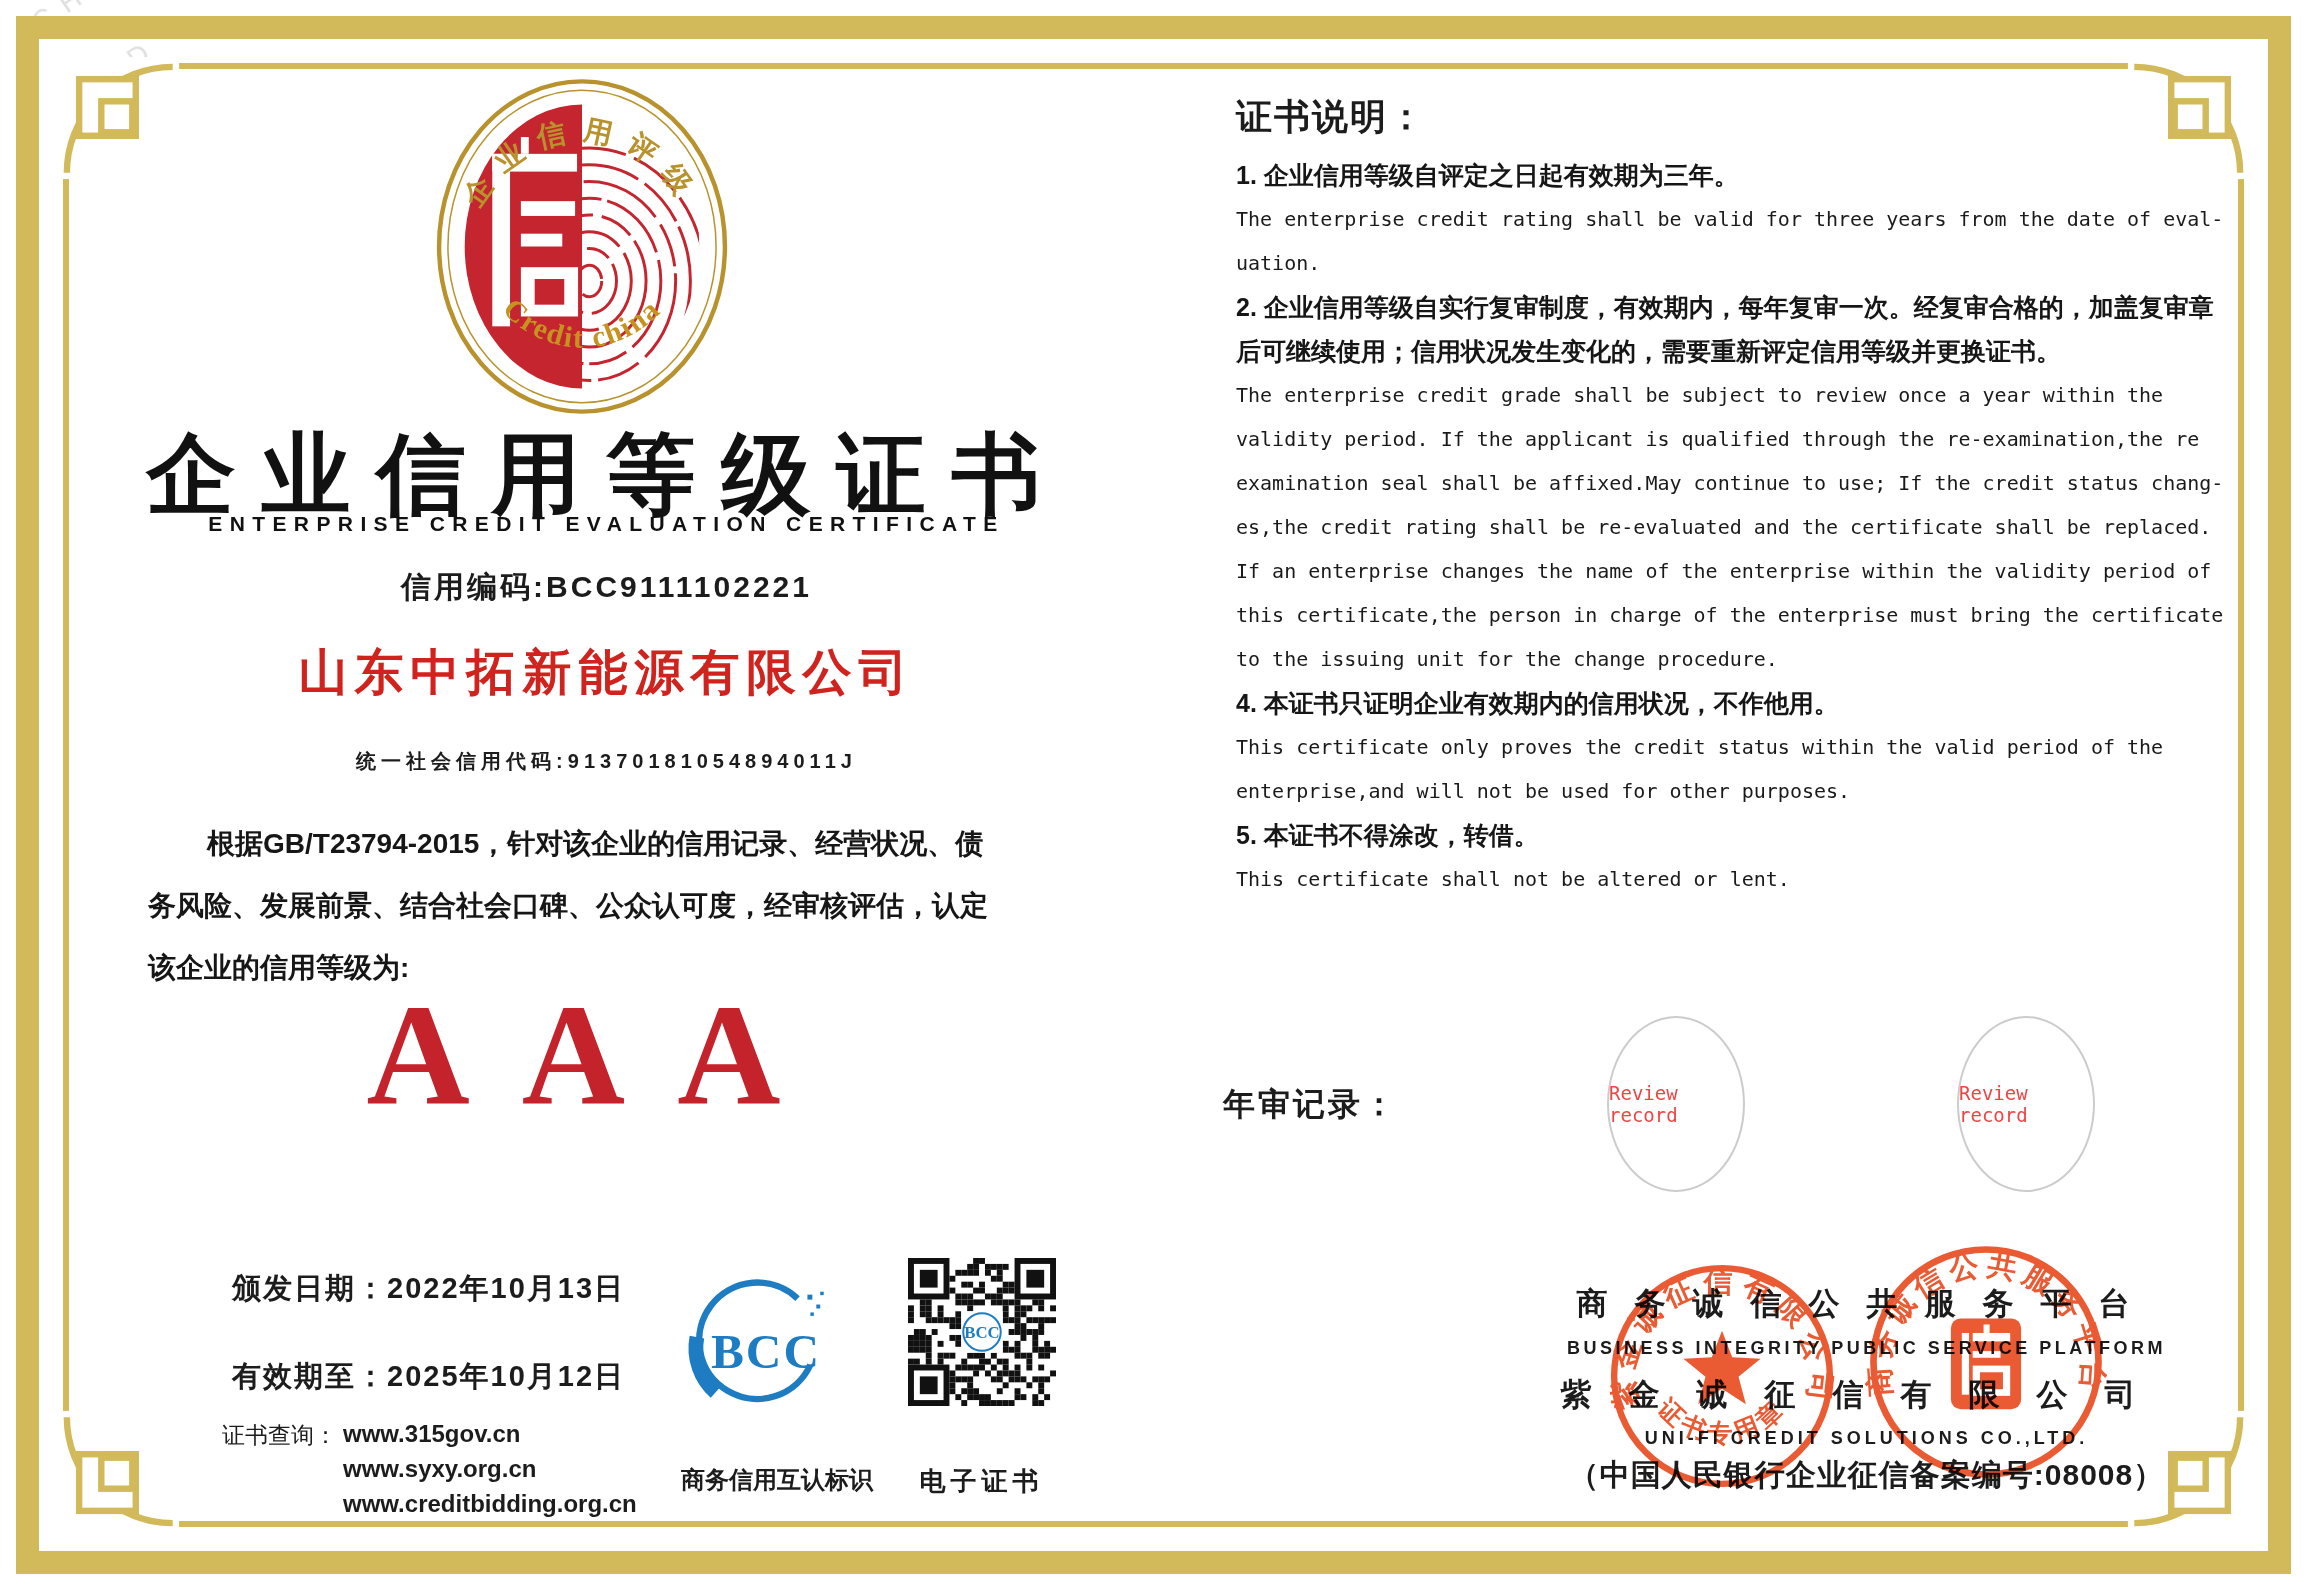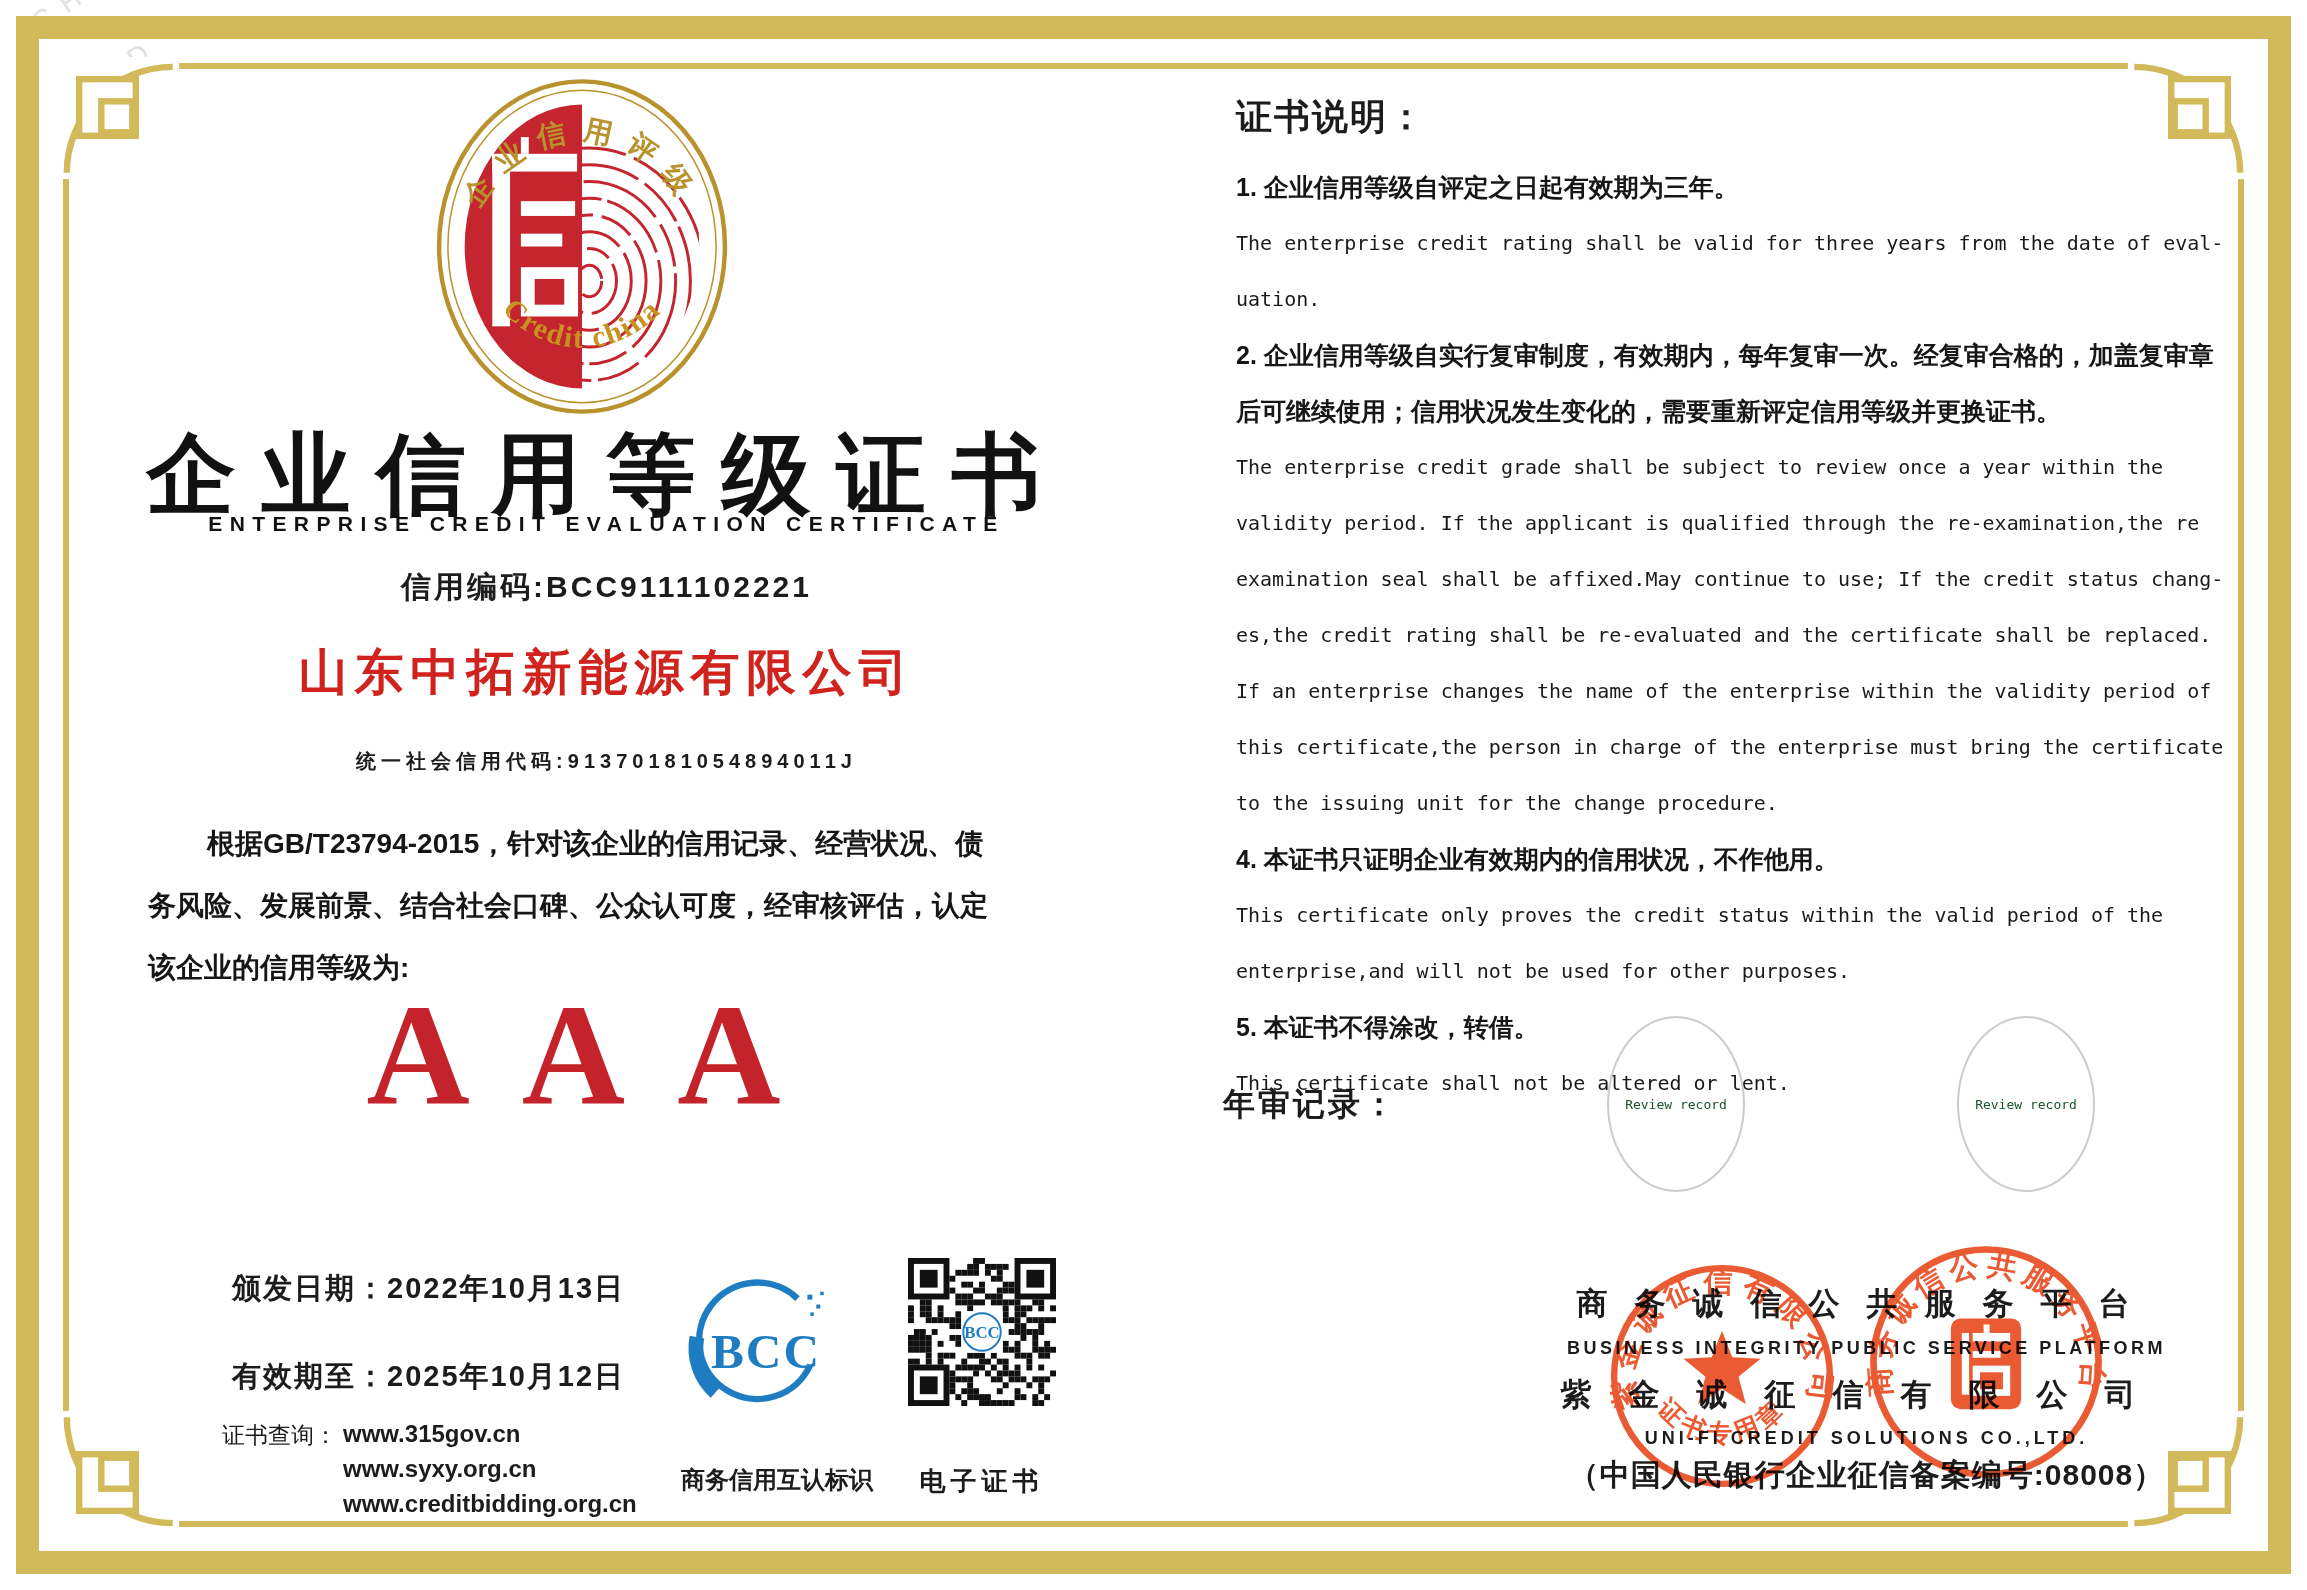--- a/index.html
+++ b/index.html
@@ -44,28 +44,28 @@
   .url{left:343px;font-size:24px;font-weight:bold;white-space:nowrap;}
   .u1{top:1420px;} .u2{top:1455px;} .u3{top:1490px;}
   .bcc-svg{left:683px;top:1270px;width:163px;height:148px;}
   .qr-svg{left:908px;top:1258px;width:148px;height:148px;}
   .cap{top:1464px;text-align:center;font-weight:bold;font-size:24px;white-space:nowrap;}
   .cap-bcc{left:681px;width:168px;text-align:center;}
   .cap-qr{left:883px;width:197px;font-size:26px;letter-spacing:5px;}
   
   .ins-title{left:1236px;top:93px;font-weight:bold;font-size:36px;letter-spacing:2px;}
   .ins{left:1236px;top:153px;width:967px;}
-  .ins .line{height:44px;display:flex;align-items:center;white-space:nowrap;margin-top:12px;}
+  .ins .line{height:44px;display:flex;align-items:center;white-space:nowrap;}
   .ins .cn{font-size:25px;font-weight:600;color:#161616;}
   .ins .en{font-family:"DejaVu Sans Mono", monospace;font-size:20px;font-weight:500;color:#1a1a1a;}
   .review-label{left:1223px;top:1083px;font-weight:bold;font-size:32px;letter-spacing:3px;}
   .oval{border:2px solid #cccccc;border-radius:50%;width:134px;height:172px;
         display:flex;align-items:center;justify-content:center;}
   .ov1{left:1607px;top:1016px;} .ov2{left:1957px;top:1016px;}
-  .oval span{font-family:"DejaVu Sans Mono", monospace;font-size:13px;color:#14532d;}
+  .oval span{font-family:"DejaVu Sans Mono", monospace;font-size:19px;color:#ef4444;}
   
   .foot{left:1546px;width:641px;text-align:center;z-index:3;white-space:nowrap;}
   .f-cn1{top:1283px;font-size:31px;font-weight:600;letter-spacing:27px;}
   .f-en1{top:1338px;font-size:18px;font-weight:600;letter-spacing:3.5px;}
   .f-cn2{top:1374px;font-size:31px;font-weight:600;letter-spacing:37px;}
   .f-en2{top:1428px;font-size:18px;font-weight:600;letter-spacing:4px;}
   .f-reg{top:1455px;font-size:30px;font-weight:600;letter-spacing:1px;}
   
   .seal{position:absolute;z-index:4;opacity:0.9;mix-blend-mode:multiply;}
   .seal1{left:1606px;top:1260px;width:232px;height:232px;}

